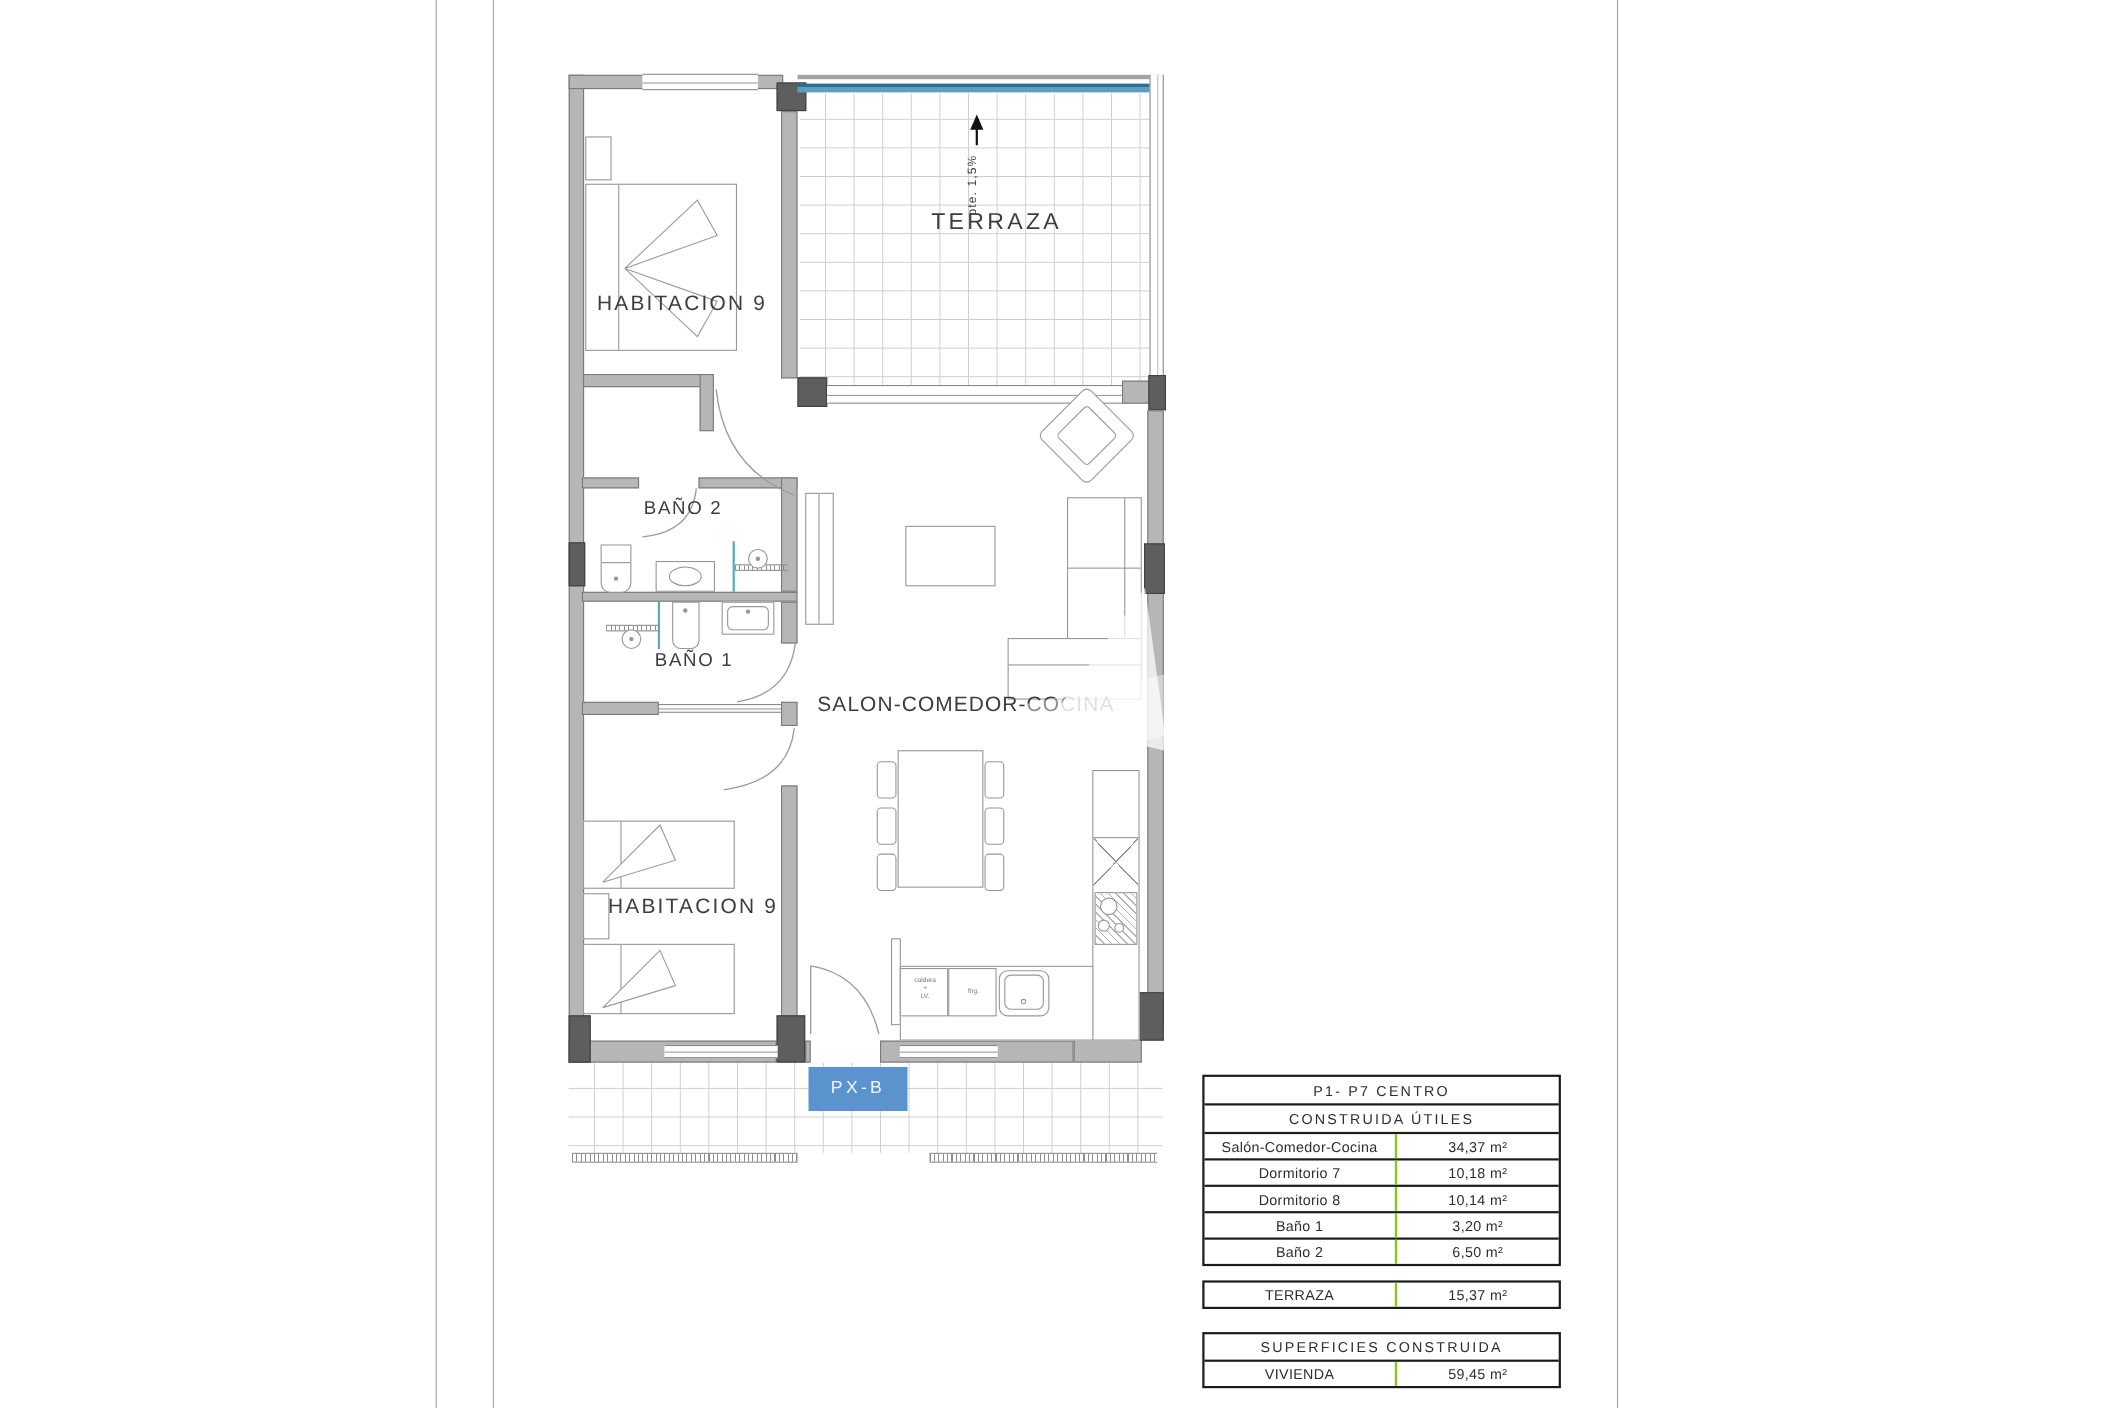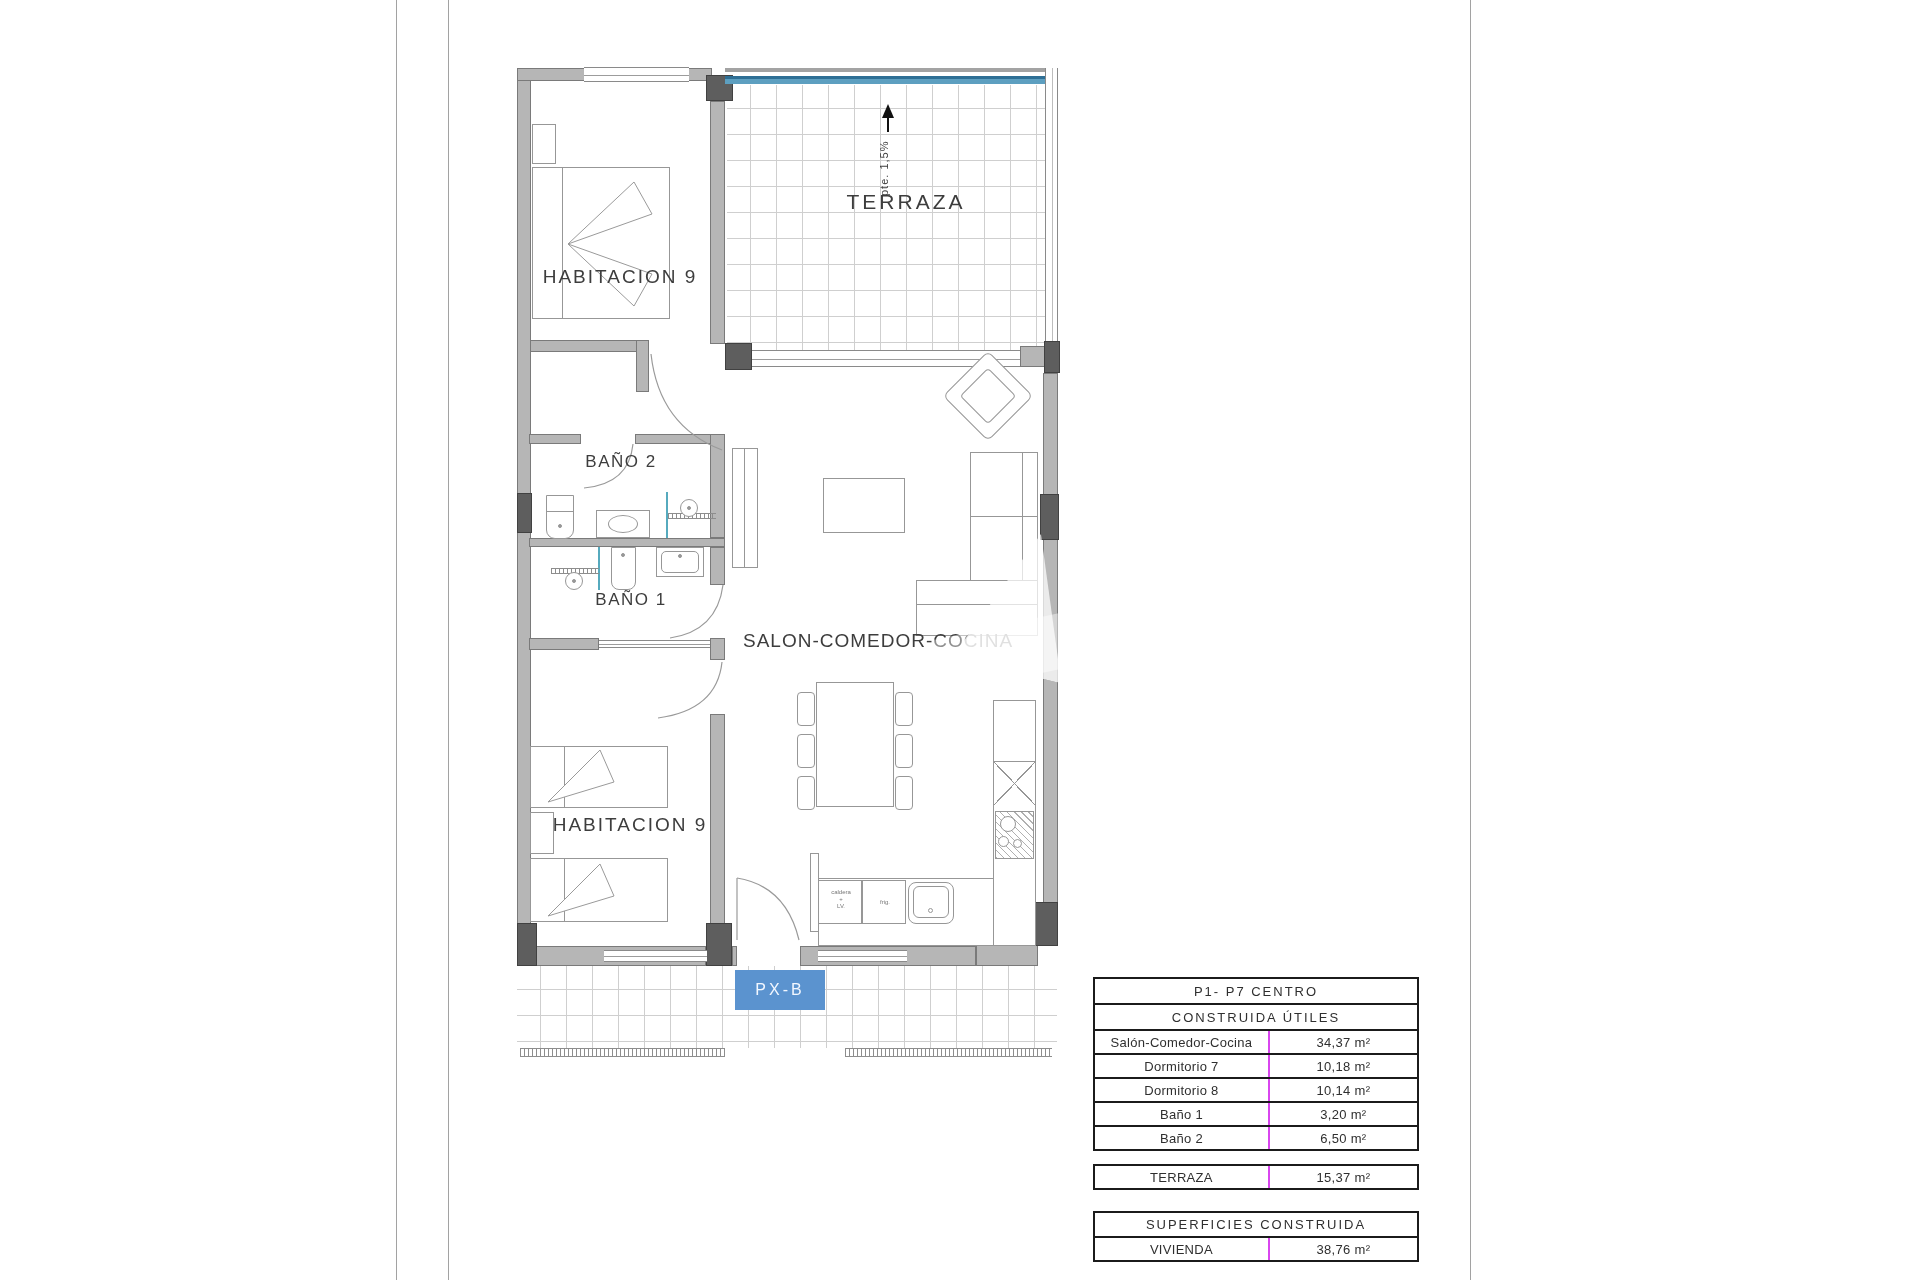--- a/index.html
+++ b/index.html
@@ -31,21 +31,21 @@
   .wm{position:absolute;background:rgba(255,255,255,0.72);pointer-events:none;}
   svg.overlay{position:absolute;left:0;top:0;pointer-events:none;}
   .tinytxt{position:absolute;font-size:6px;line-height:7px;color:#777;text-align:center;}
   
   .tbl{position:absolute;left:1093px;width:326px;background:#fff;border:2px solid #1b1b1b;box-sizing:border-box;
     color:#2f2f2f;font-size:13px;}
   .trow{display:flex;align-items:stretch;border-top:2px solid #1b1b1b;}
   .trow:first-child{border-top:none;}
   .th{justify-content:center;align-items:center;display:flex;width:100%;height:23px;letter-spacing:2px;}
   .tc{display:flex;align-items:center;justify-content:center;height:22px;letter-spacing:0.3px;}
-  .tc.l{width:54.3%;border-right:2px solid #d946ef;box-sizing:border-box;}
+  .tc.l{width:54.3%;border-right:2px solid #84cc16;box-sizing:border-box;}
   .tc.r{width:45.7%;}
   .vertical-note{position:absolute;writing-mode:vertical-rl;transform:rotate(180deg);
     font-size:11px;color:#3d3d3d;letter-spacing:1px;}
 </style>
 </head>
 <body>
 
 <div class="fold" style="left:396px"></div>
 <div class="fold" style="left:448px"></div>
 <div class="fold" style="left:1470px"></div>
@@ -239,15 +239,15 @@
     <div class="tc r">15,37 m²</div>
   </div>
 </div>
 
 <div class="tbl" style="top:1211px;">
   <div class="trow">
       <div class="th" style="height:23px;">SUPERFICIES CONSTRUIDA</div>
     </div>
   <div class="trow">
     <div class="tc l">VIVIENDA</div>
-    <div class="tc r">38,76 m²</div>
+    <div class="tc r">59,45 m²</div>
   </div>
 </div>
 
 </body></html>

